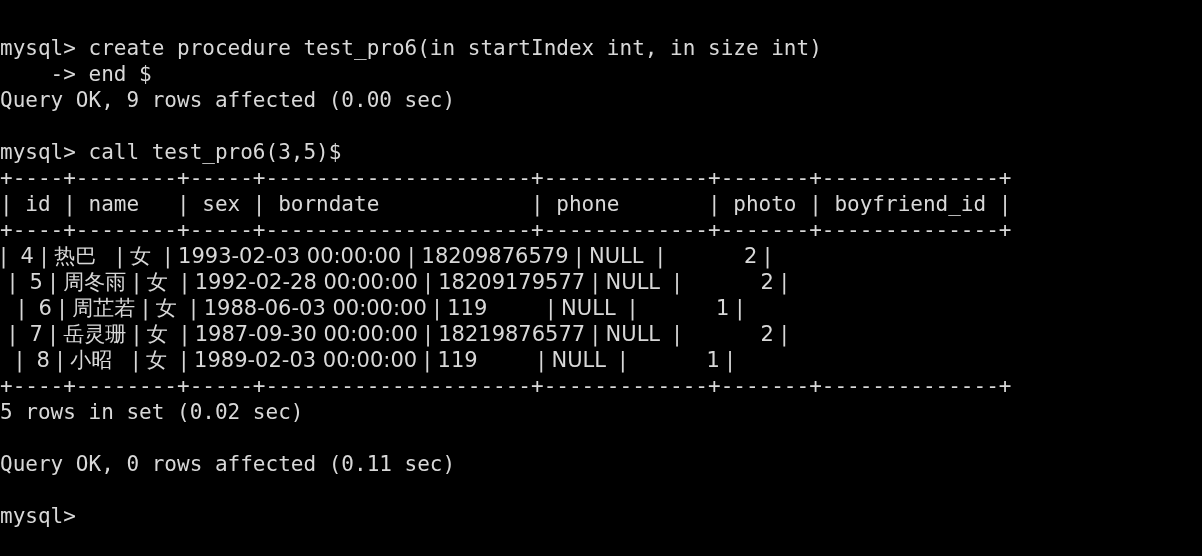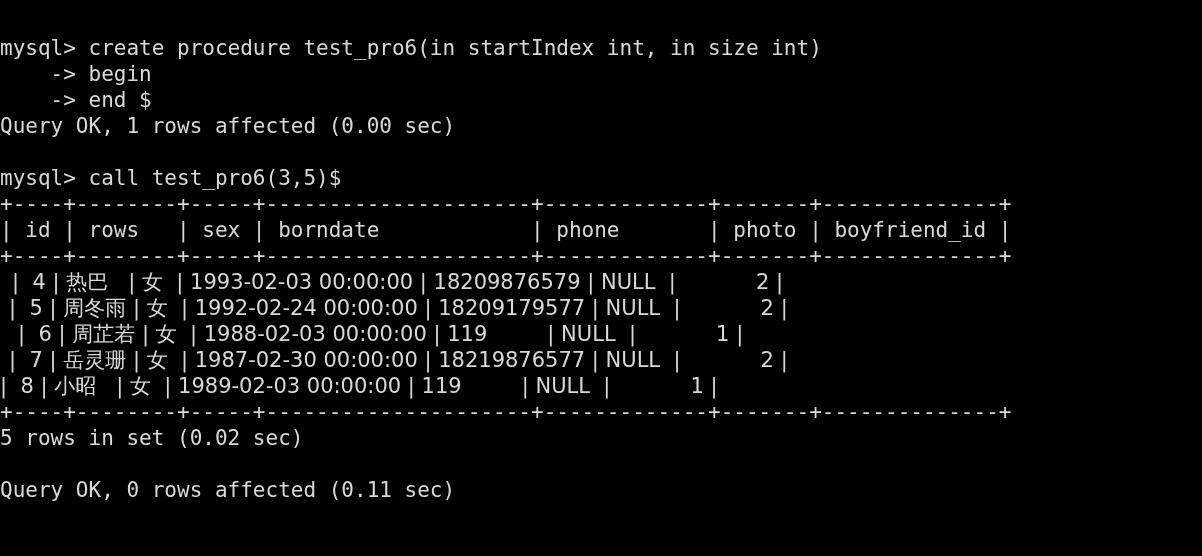--- a/index.html
+++ b/index.html
@@ -30,25 +30,25 @@
     white-space: pre;
     font-size: 21px;
     letter-spacing: 0px;
     color: #d8d8d8;
     font-family: "DejaVu Sans Mono", "Liberation Mono", monospace;
   }
   .line.blank {
     color: transparent;
   }
   
-  .row-shift-0 { padding-left: 12px; }
+  .row-shift-0 { padding-left: 0px; }
   .row-shift-1 { padding-left: 9px; }
   .row-shift-2 { padding-left: 18px; }
   .row-shift-3 { padding-left: 9px; }
-  .row-shift-4 { padding-left: 0px; }
+  .row-shift-4 { padding-left: 16px; }
 
   .cjk {
     font-family: "DejaVu Sans", "Liberation Sans", sans-serif;
   }
   .watermark {
     position: absolute;
     right: 14px;
     bottom: 10px;
     font-family: "DejaVu Sans", "Liberation Sans", sans-serif;
     font-size: 10px;
@@ -58,39 +58,39 @@
     text-decoration: underline;
   }
 </style>
 </head>
 <body>
 
 <div id="terminal">
   <div class="screen">
 
     <span class="line">mysql&gt; create procedure test_pro6(in startIndex int, in size int)</span>
-    <span class="line">    -&gt; begin</span>
     <span class="line">    -&gt; end $</span>
-    <span class="line">Query OK, 1 rows affected (0.00 sec)</span>
+    <span class="line">Query OK, 9 rows affected (0.00 sec)</span>
     <span class="line blank"> </span>
     <span class="line">mysql&gt; call test_pro6(3,5)$</span>
 
     <span class="line">+----+--------+-----+---------------------+-------------+-------+--------------+</span>
-    <span class="line">| id | rows   | sex | borndate            | phone       | photo | boyfriend_id |</span>
+    <span class="line">| id | name   | sex | borndate            | phone       | photo | boyfriend_id |</span>
     <span class="line">+----+--------+-----+---------------------+-------------+-------+--------------+</span>
 
     <span class="line cjk row-shift-0">|  4 | 热巴   | 女  | 1993-02-03 00:00:00 | 18209876579 | NULL  |            2 |</span>
-    <span class="line cjk row-shift-1">|  5 | 周冬雨 | 女  | 1992-02-24 00:00:00 | 18209179577 | NULL  |            2 |</span>
-    <span class="line cjk row-shift-2">|  6 | 周芷若 | 女  | 1988-02-03 00:00:00 | 119         | NULL  |            1 |</span>
-    <span class="line cjk row-shift-3">|  7 | 岳灵珊 | 女  | 1987-02-30 00:00:00 | 18219876577 | NULL  |            2 |</span>
+    <span class="line cjk row-shift-1">|  5 | 周冬雨 | 女  | 1992-02-28 00:00:00 | 18209179577 | NULL  |            2 |</span>
+    <span class="line cjk row-shift-2">|  6 | 周芷若 | 女  | 1988-06-03 00:00:00 | 119         | NULL  |            1 |</span>
+    <span class="line cjk row-shift-3">|  7 | 岳灵珊 | 女  | 1987-09-30 00:00:00 | 18219876577 | NULL  |            2 |</span>
     <span class="line cjk row-shift-4">|  8 | 小昭   | 女  | 1989-02-03 00:00:00 | 119         | NULL  |            1 |</span>
 
     <span class="line">+----+--------+-----+---------------------+-------------+-------+--------------+</span>
 
     <span class="line">5 rows in set (0.02 sec)</span>
     <span class="line blank"> </span>
     <span class="line">Query OK, 0 rows affected (0.11 sec)</span>
     <span class="line blank"> </span>
+    <span class="line">mysql&gt;</span>
 
   </div>
 
   <div class="watermark">CSDN @梦幻蔚蓝</div>
 </div>
 
 </body></html>

